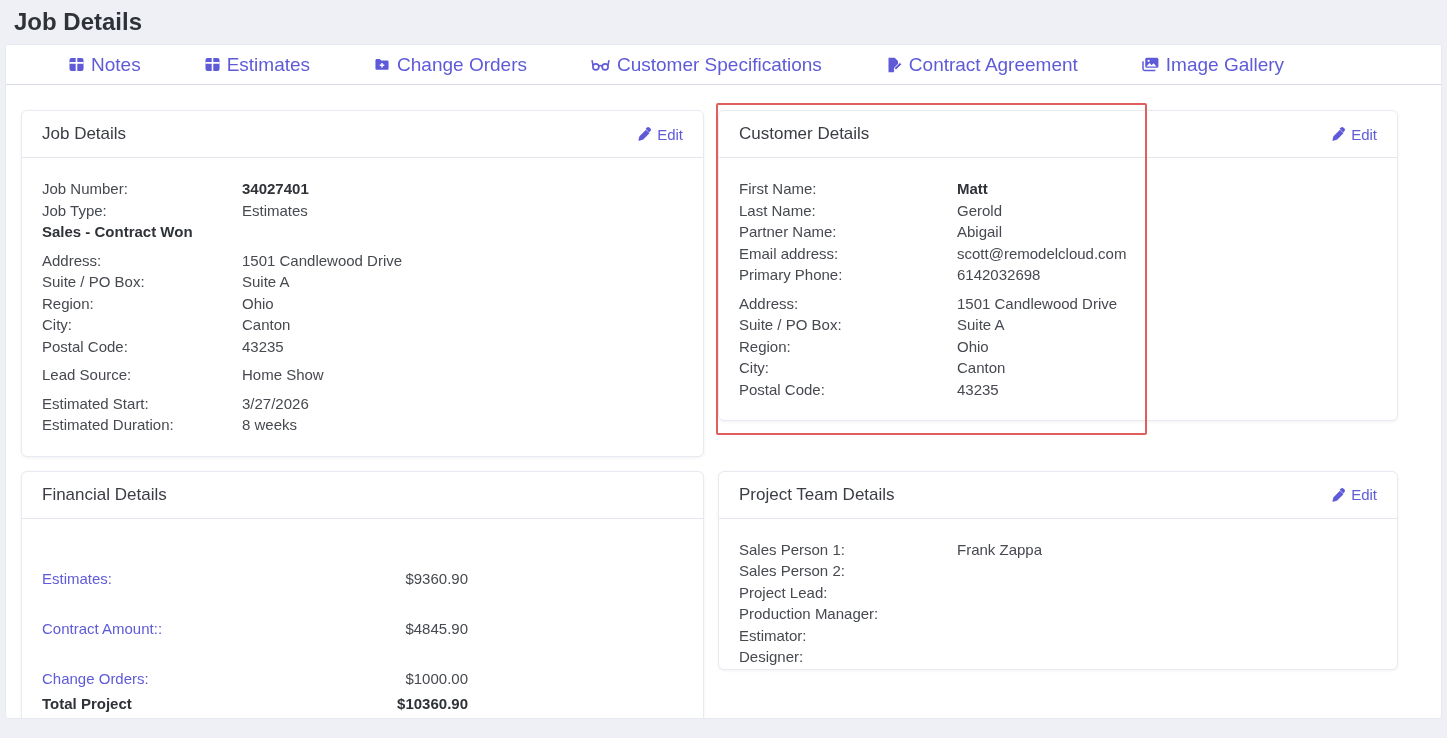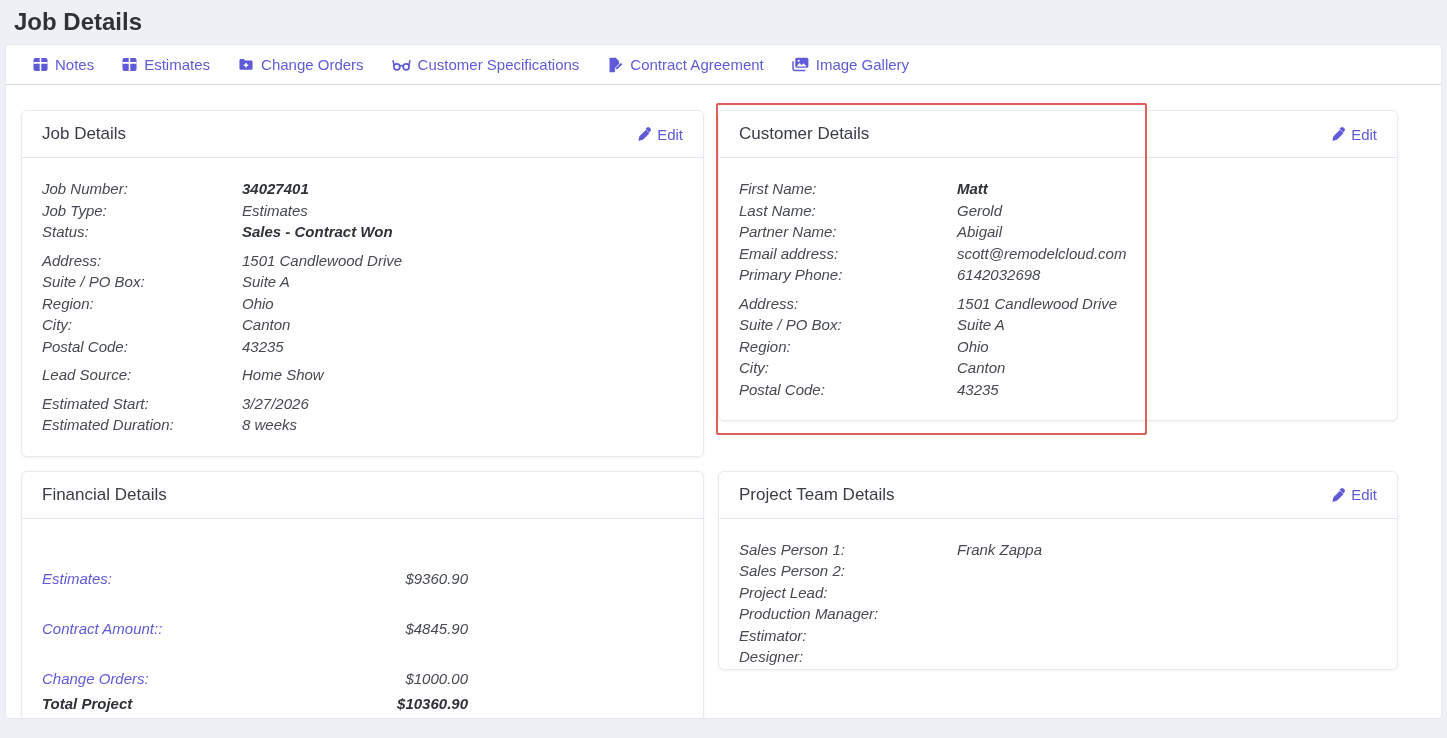--- a/index.html
+++ b/index.html
@@ -22,22 +22,23 @@
     height:675px; overflow:hidden;
   }
   .tabbar {
     display:flex; align-items:center; gap:28px;
     height:40px; padding-left:27px;
     border-bottom:1px solid #d9dce3;
     background:#fff;
   }
   .tab {
     display:inline-flex; align-items:center; gap:7px;
-    color:#5f5bd8; font-size:15px; cursor:pointer; text-decoration:none;
+    color:#5f5bd8; font-size:19px; cursor:pointer; text-decoration:none;
     white-space:nowrap;
+    margin-left:36px;
   }
   .ticon { display:inline-flex; align-items:center; color:#5f5bd8; }
   .cards {
     display:grid;
     grid-template-columns:683px 680px;
     column-gap:14px; row-gap:14px;
     padding:25px 0 0 15px;
     align-items:start;
   }
   .card {
@@ -48,21 +49,21 @@
   .card-header {
     display:flex; justify-content:space-between; align-items:center;
     padding:13px 20px;
     border-bottom:1px solid #e4e7ee;
   }
   .card-title { font-size:17px; color:#3a3d44; font-weight:400; }
   .edit-link {
     display:inline-flex; align-items:center; gap:6px;
     color:#5f5bd8; font-size:15px; cursor:pointer; text-decoration:none;
   }
-  .card-body { padding:20px;font-style:italic; }
+  .card-body { padding:20px; }
   .frow { display:flex; line-height:21.5px; }
   .frow .lbl { width:200px; flex:none; }
   .cust .frow .lbl, .team .frow .lbl { width:218px; }
   .gap { margin-top:7px; }
   .bold { font-weight:700; color:#2f3237; }
   .val { white-space:nowrap; }
 
   .fin-row { display:flex; line-height:21px; margin-bottom:4px;margin-top:29px; }
   .fin-row .flbl { width:200px; flex:none; color:#5f5bd8; cursor:pointer; }
   .fin-row .fval { width:226px; text-align:right; }
@@ -173,21 +174,20 @@
       <div class="card-body">
         <div class="frow">
             <span class="lbl">Job Number:</span>
             <span class="val bold">34027401</span>
           </div>
         <div class="frow">
             <span class="lbl">Job Type:</span>
             <span class="val">Estimates</span>
           </div>
         <div class="frow">
-            <span class="lbl">Status:</span>
             <span class="val bold">Sales - Contract Won</span>
           </div>
         <div class="frow gap">
             <span class="lbl">Address:</span>
             <span class="val">1501 Candlewood Drive</span>
           </div>
         <div class="frow">
             <span class="lbl">Suite / PO Box:</span>
             <span class="val">Suite A</span>
           </div>

